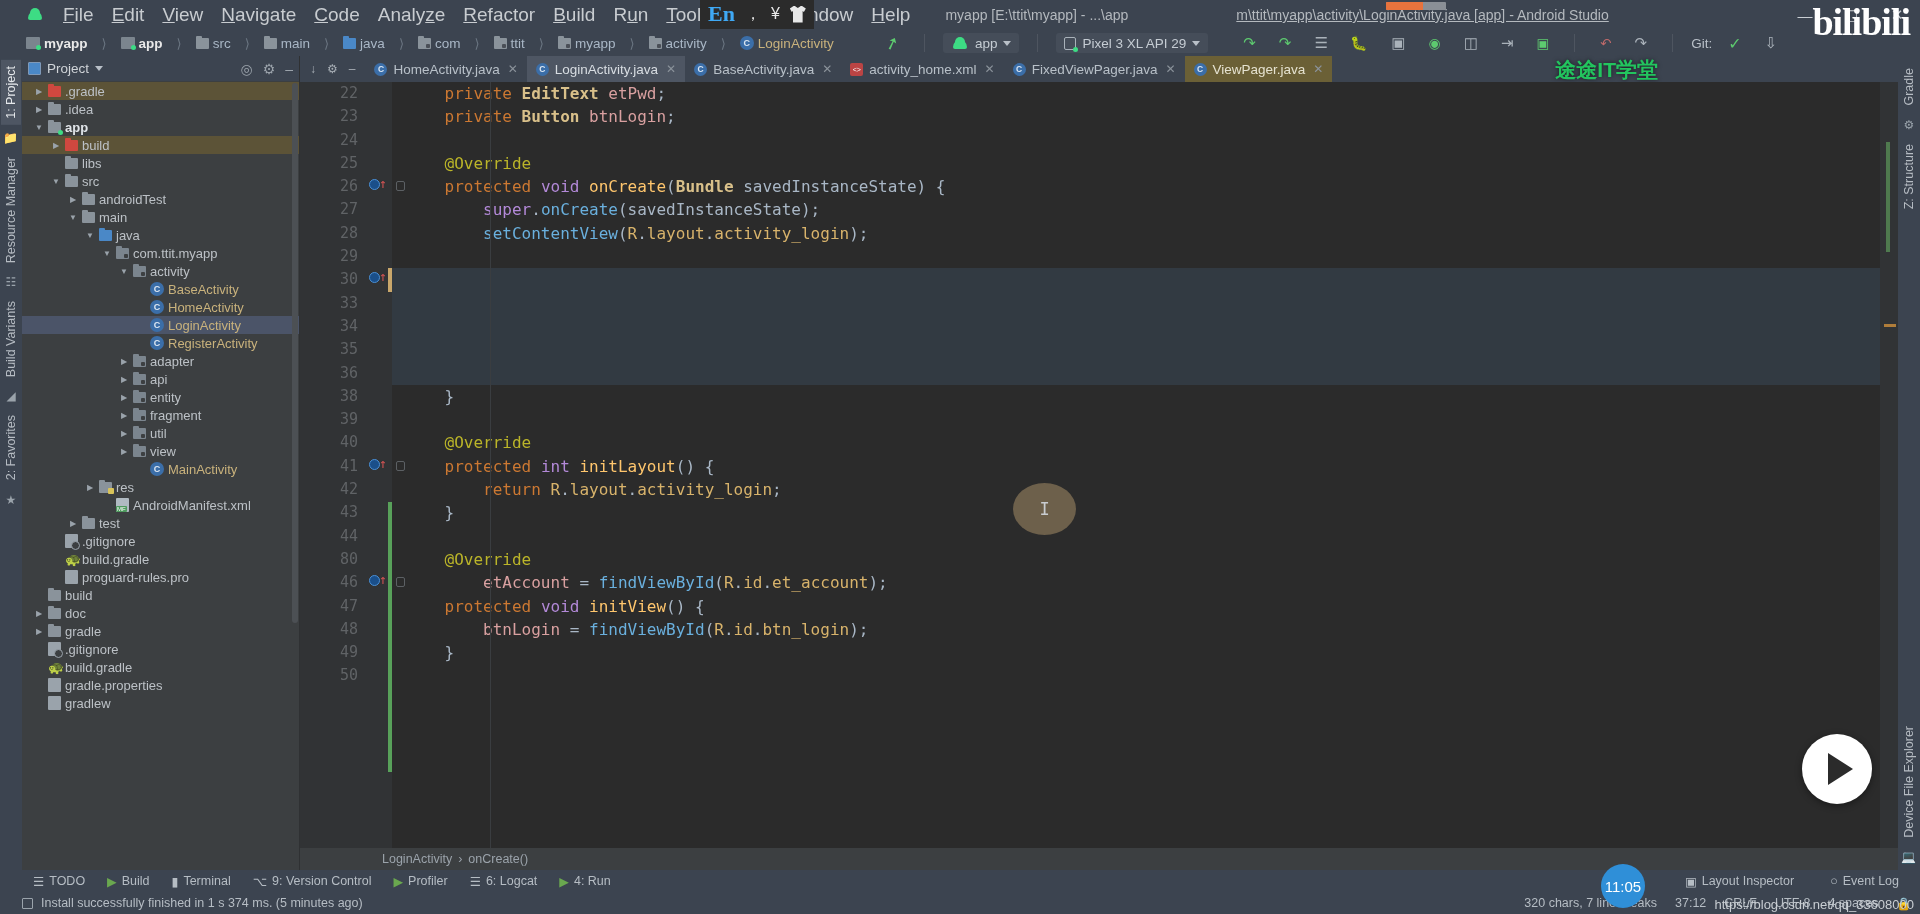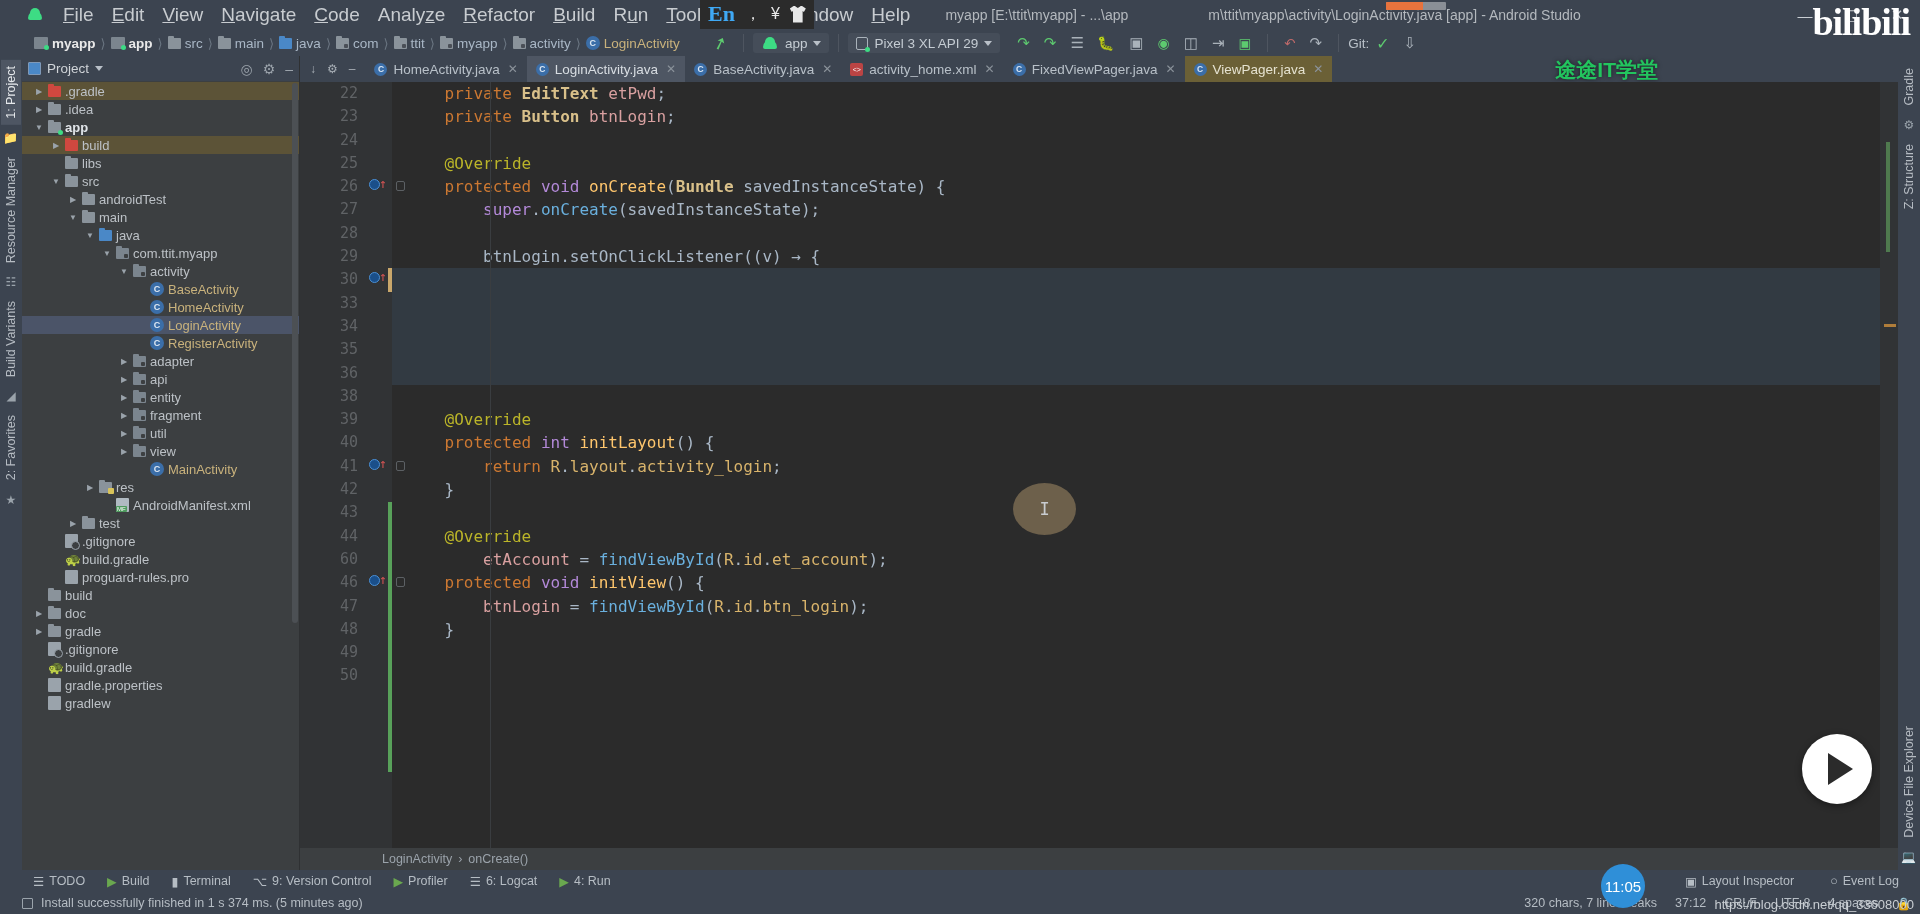--- a/index.html
+++ b/index.html
@@ -74,21 +74,21 @@
     position:absolute; left:1386px; top:2px; width:60px; height:8px;
     background:#8a8f96; border-radius:1px; overflow:hidden;
   }
   .orange-bar i { display:block; width:62%; height:100%; background:#e8733d; }
 
   
   .navbar {
     height: 26px; flex: 0 0 26px;
     background: #3c4450;
     display:flex; align-items:center;
-    padding-left: 34px; gap:0;
+    padding-left: 26px; gap:9px;
     position:relative;
   }
   .crumb { display:flex; align-items:center; gap:4px; color:#a9b7c6; font-size:13.5px; }
   .crumb.bold { color:#e8e8e8; font-weight:bold; }
   .crumb-sep { color:#6b7682; font-size:13px; margin: 0 5px; }
   .ico-folder {
     width:13px;height:11px;background:#8a939b;border-radius:1px;position:relative;display:inline-block;
   }
   .ico-folder::before{content:"";position:absolute;left:0;top:-2px;width:6px;height:3px;background:#8a939b;border-radius:1px 1px 0 0;}
   .ico-folder.blue{background:#4a88c7;} .ico-folder.blue::before{background:#4a88c7;}
@@ -330,21 +330,21 @@
     </div>
     <div class="title-text">myapp [E:\ttit\myapp] - ...\app</div>
 
     <div class="ime-overlay">
       <span class="ime-en">En</span>
       <span class="ime-g">，</span>
       <span class="ime-g">¥</span>
       <span class="ime-shirt"></span>
     </div>
 
-    <div class="title-right" style="margin-left:80px;">m\ttit\myapp\activity\LoginActivity.java [app] - Android Studio</div>
+    <div class="title-right" style="margin-left:108px;text-decoration:underline;">m\ttit\myapp\activity\LoginActivity.java [app] - Android Studio</div>
 
     <div class="orange-bar">
         <i></i>
       </div>
 
     <div class="win-ctrls">
       <div class="win-btn">—</div>
       <div class="win-btn">▢</div>
       <div class="win-btn close">✕</div>
     </div>
@@ -760,39 +760,40 @@
             <div class="gl">34</div>
             <div class="gl">35</div>
             <div class="gl">36</div>
             <div class="gl">38</div>
             <div class="gl">39</div>
             <div class="gl">40</div>
             <div class="gl">41<span class="ov"></span><span class="ovarrow">↑</span><span class="fold-m"></span></div>
             <div class="gl">42</div>
             <div class="gl">43</div>
             <div class="gl">44</div>
-            <div class="gl">60</div>
+            <div class="gl">80</div>
             <div class="gl">46<span class="ov"></span><span class="ovarrow">↑</span><span class="fold-m"></span></div>
             <div class="gl">47</div>
             <div class="gl">48</div>
             <div class="gl">49</div>
             <div class="gl">50</div>
             <div class="chgbar" style="top: 186px; height: 24px; background: rgb(201, 167, 107); left: 88px;"></div>
             <div class="chgbar" style="top: 420px; height: 270px; background: rgb(88, 161, 90); left: 88px;"></div>
           </div>
         <div class="codearea" id="codearea">
           <div class="blk-sel"></div>
           <div class="vline" style="left:98px; top:0; height:100%;"></div>
           <div class="cursor-circle"></div>
         <div class="cl">    <span class="kw">private</span> <span class="typ">EditText</span> <span class="fld">etPwd</span>;</div>
             <div class="cl">    <span class="kw">private</span> <span class="typ">Button</span> <span class="fld">btnLogin</span>;</div>
             <div class="cl">&nbsp;</div>
             <div class="cl">    <span class="annot">@Override</span></div>
             <div class="cl">    <span class="kw">protected</span> <span class="kw2">void</span> <span class="mth">onCreate</span>(<span class="typ">Bundle</span> savedInstanceState) {</div>
             <div class="cl">        <span class="kw2">super</span>.<span class="mthb">onCreate</span>(savedInstanceState);</div>
+            <div class="cl">        <span class="mthb">setContentView</span>(<span class="par">R</span>.<span class="par">layout</span>.<span class="par">activity_login</span>);</div>
             <div class="cl">&nbsp;</div>
             <div class="cl">        <span class="pun">btnLogin</span>.<span class="pun">setOnClickListener</span>((v) → {</div>
             <div class="cl">            <span class="typ">String</span> account = etAccount.getText().toString().trim();</div>
             <div class="cl">            <span class="typ">String</span> pwd = etPwd.getText().toString().trim();</div>
             <div class="cl">            login(account, pwd);</div>
             <div class="cl">        });<span class="caret"></span></div>
             <div class="cl">    }</div>
             <div class="cl">&nbsp;</div>
             <div class="cl">    <span class="annot">@Override</span></div>
             <div class="cl">    <span class="kw">protected</span> <span class="kw2">int</span> <span class="mth">initLayout</span>() {</div>

